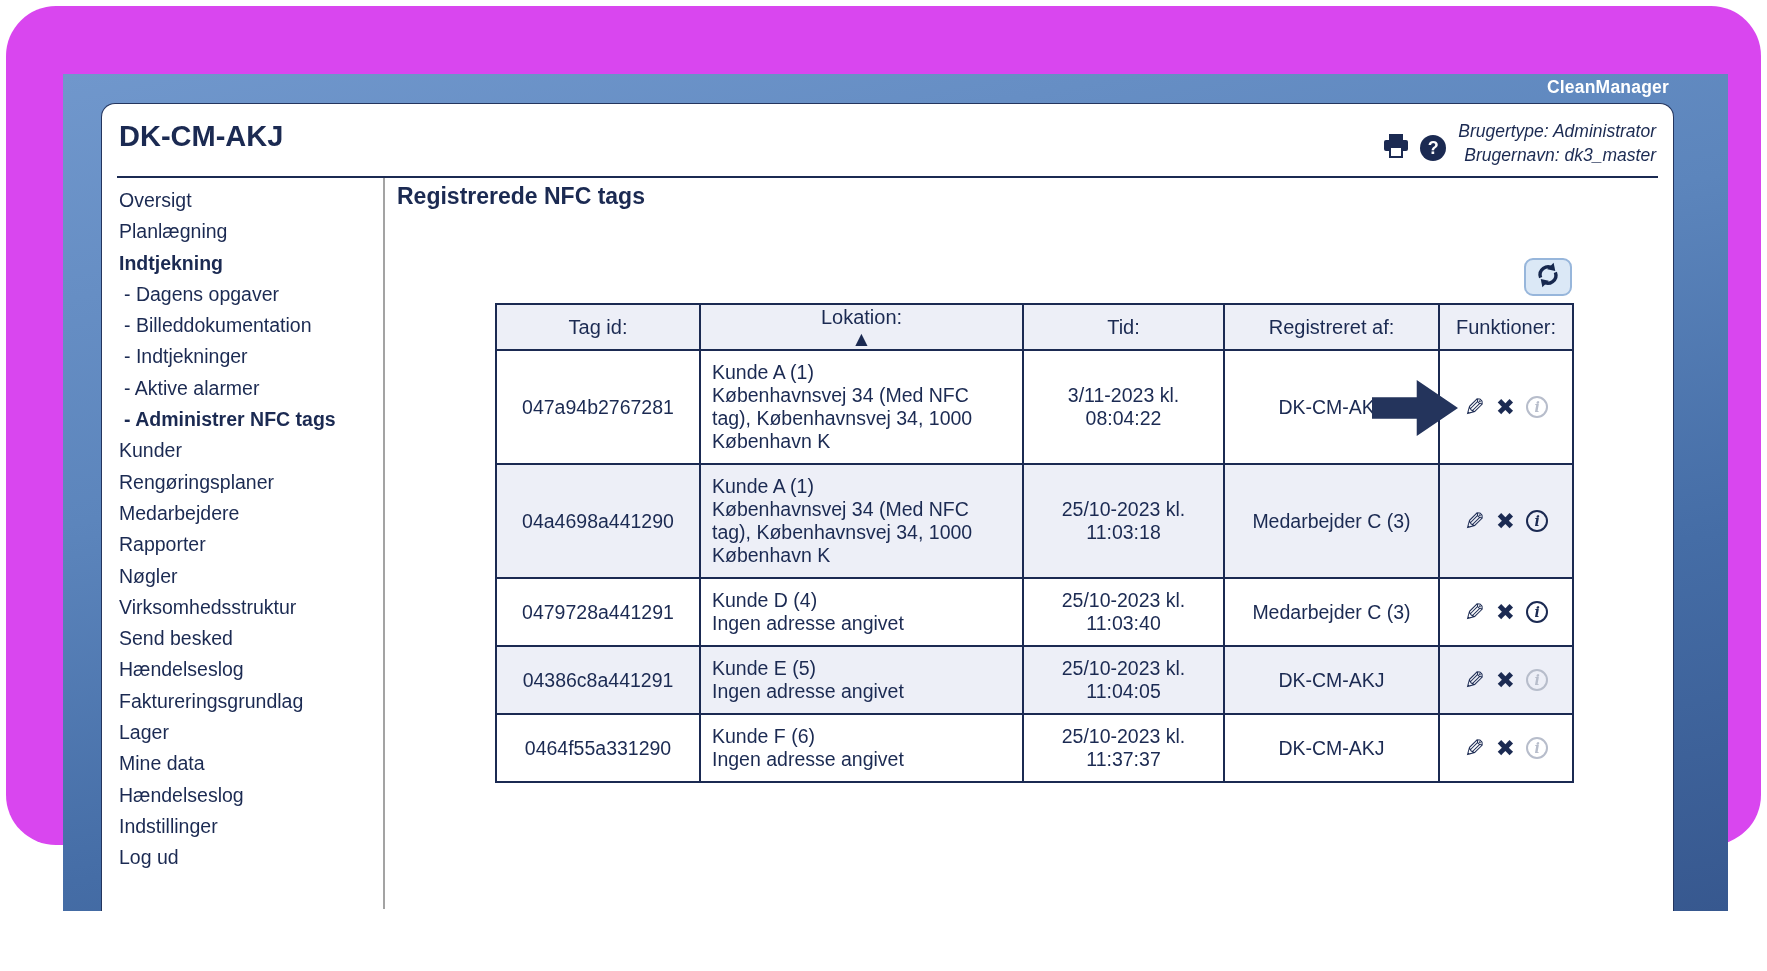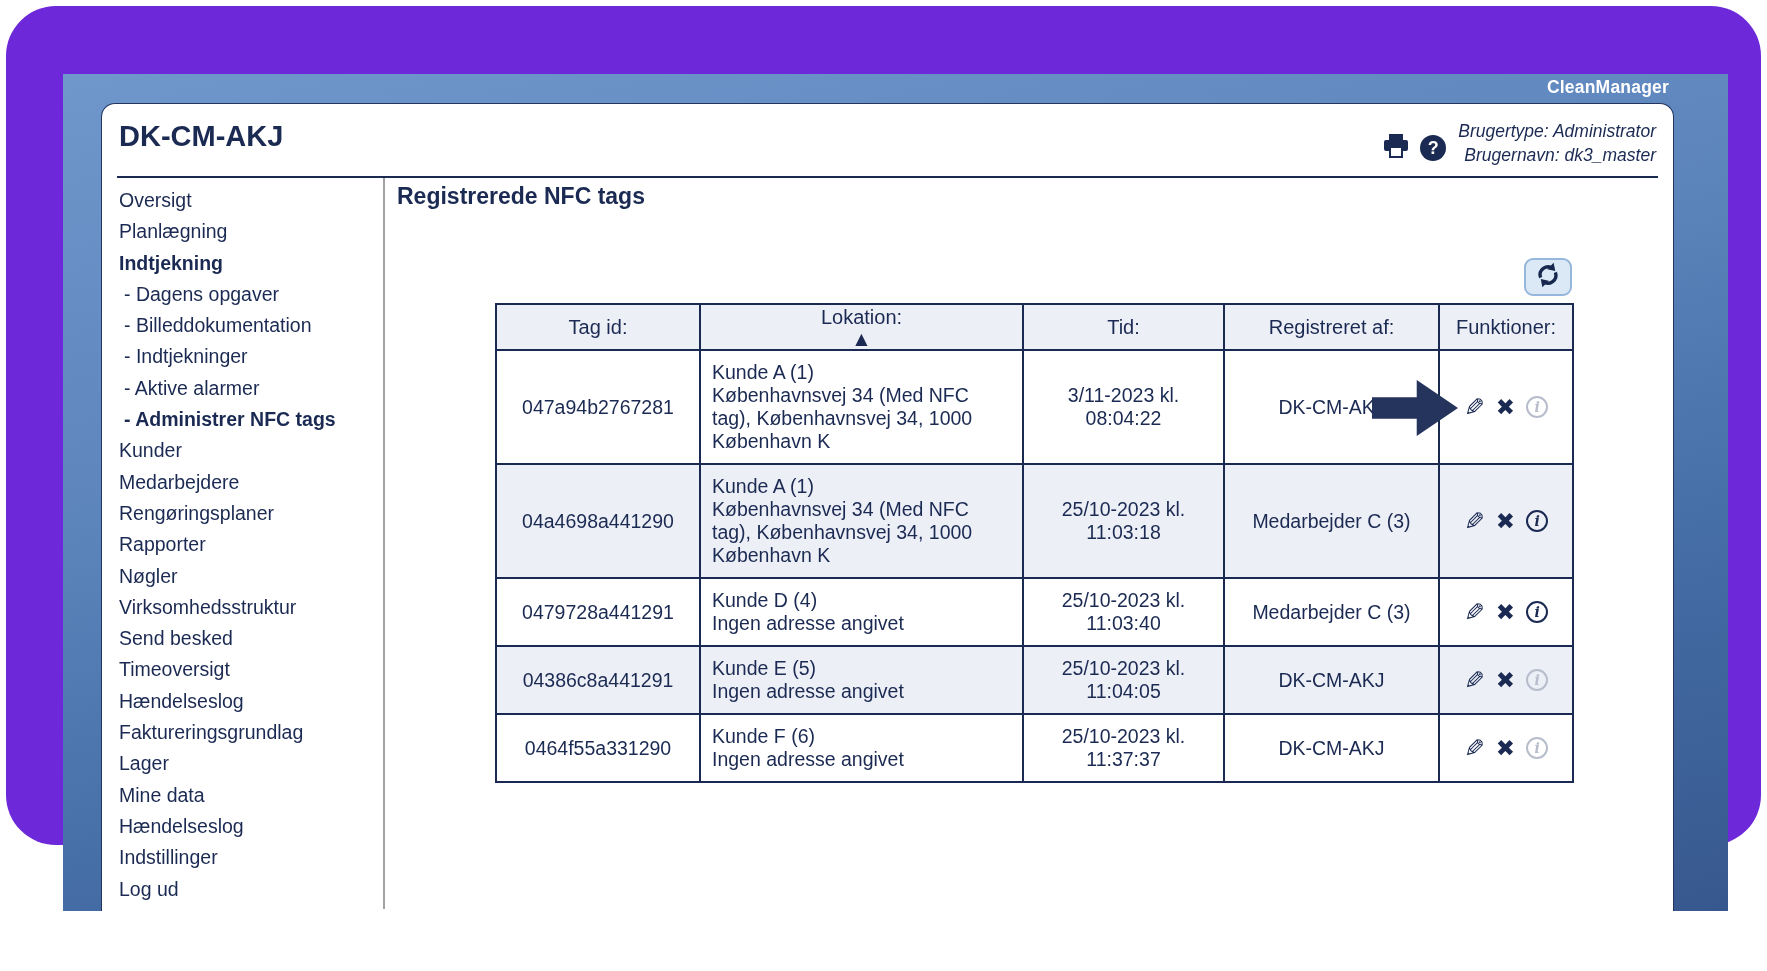--- a/index.html
+++ b/index.html
@@ -3,21 +3,21 @@
 <meta charset="utf-8">
 <style>
   * { box-sizing: border-box; }
   html,body { margin:0; padding:0; }
   body {
     width:1767px; height:971px; position:relative; overflow:hidden;
     background:#ffffff; font-family:"Liberation Sans", sans-serif;
   }
   .device-frame {
     position:absolute; left:6px; top:6px; width:1755px; height:839px;
-    background:#6d28d9; border-radius:50px;
+    background:#d946ef; border-radius:50px;
   }
   .blue-panel {
     position:absolute; left:57px; top:68px; width:1665px; height:837px;
     background:linear-gradient(168deg, #7097cc 0%, #5c85bc 38%, #456da6 68%, #37588f 100%);
   }
   .brand {
     position:absolute; top:3px; right:59px;
     color:#ffffff; font-weight:bold; font-size:17.5px; letter-spacing:0.2px;
   }
   .card {
@@ -116,27 +116,26 @@
         <div class="sidebar">
           <div class="nav-item">Oversigt</div>
           <div class="nav-item">Planlægning</div>
           <div class="nav-item bold">Indtjekning</div>
           <div class="nav-item sub">- Dagens opgaver</div>
           <div class="nav-item sub">- Billeddokumentation</div>
           <div class="nav-item sub">- Indtjekninger</div>
           <div class="nav-item sub">- Aktive alarmer</div>
           <div class="nav-item sub bold">- Administrer NFC tags</div>
           <div class="nav-item">Kunder</div>
+          <div class="nav-item">Rengøringsplaner</div>
           <div class="nav-item">Medarbejdere</div>
-          <div class="nav-item">Rengøringsplaner</div>
           <div class="nav-item">Rapporter</div>
           <div class="nav-item">Nøgler</div>
           <div class="nav-item">Virksomhedsstruktur</div>
           <div class="nav-item">Send besked</div>
-          <div class="nav-item">Timeoversigt</div>
           <div class="nav-item">Hændelseslog</div>
           <div class="nav-item">Faktureringsgrundlag</div>
           <div class="nav-item">Lager</div>
           <div class="nav-item">Mine data</div>
           <div class="nav-item">Hændelseslog</div>
           <div class="nav-item">Indstillinger</div>
           <div class="nav-item">Log ud</div>
         </div>
 
         <div class="main">

